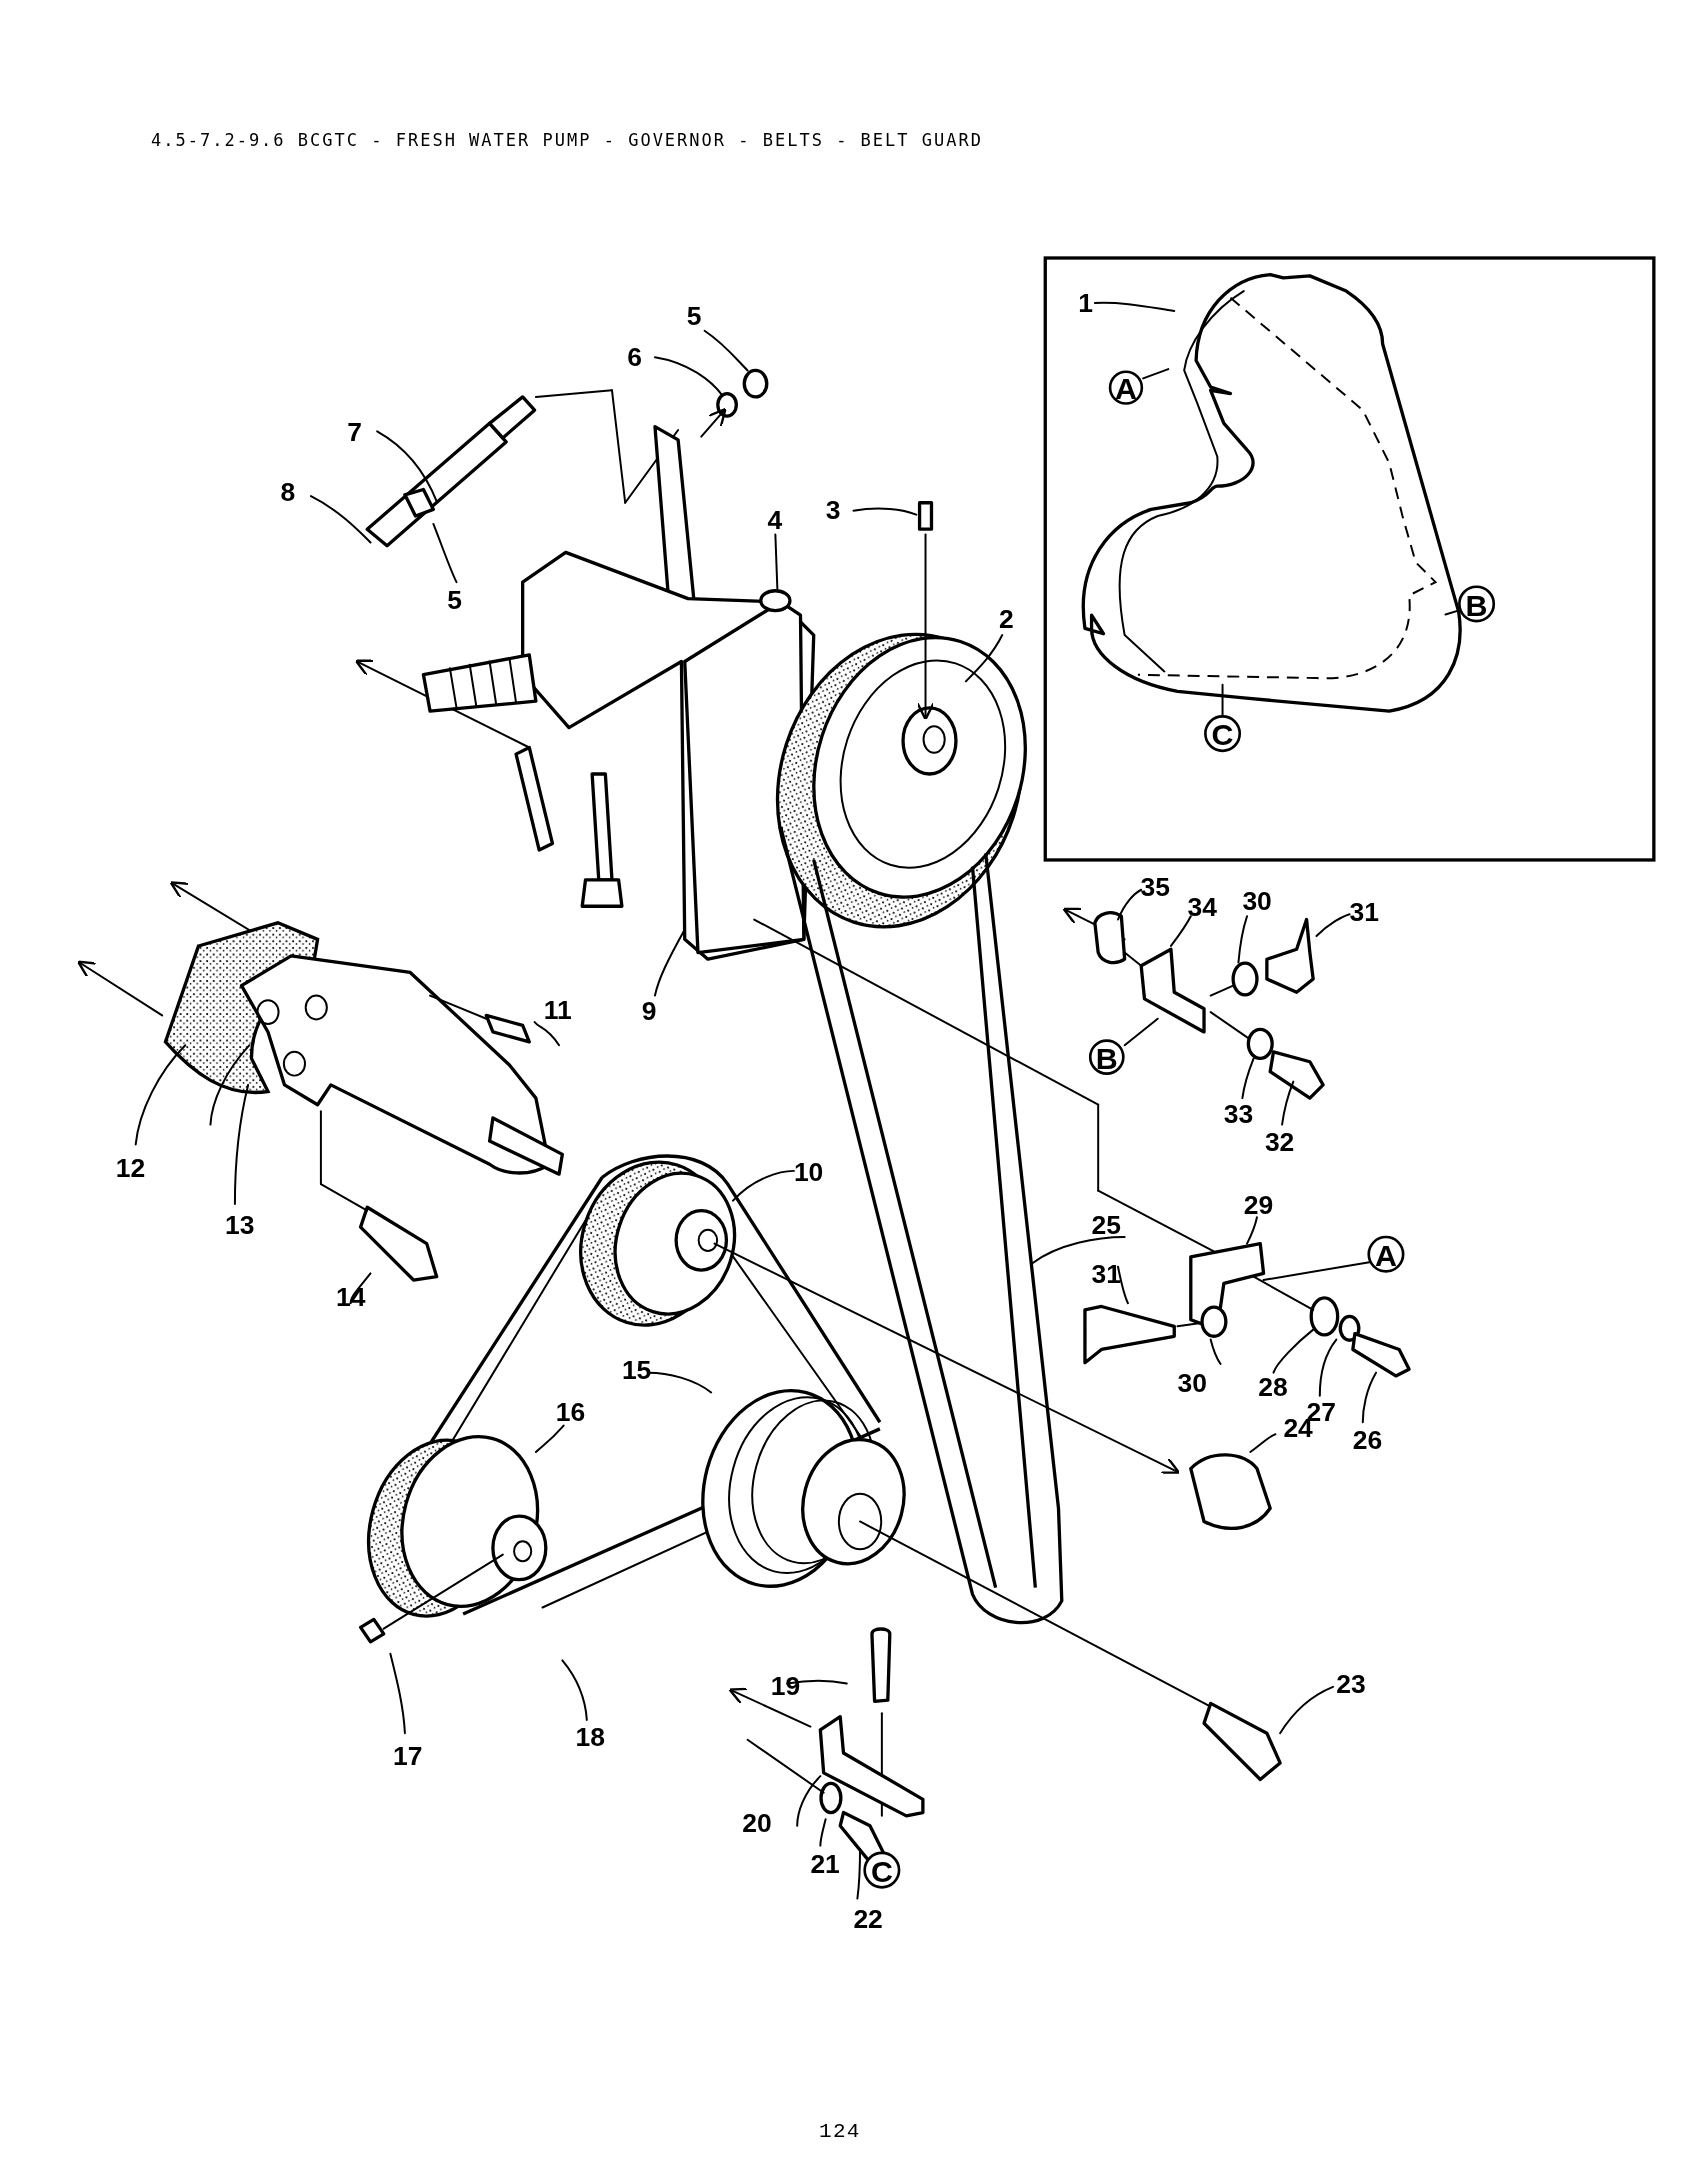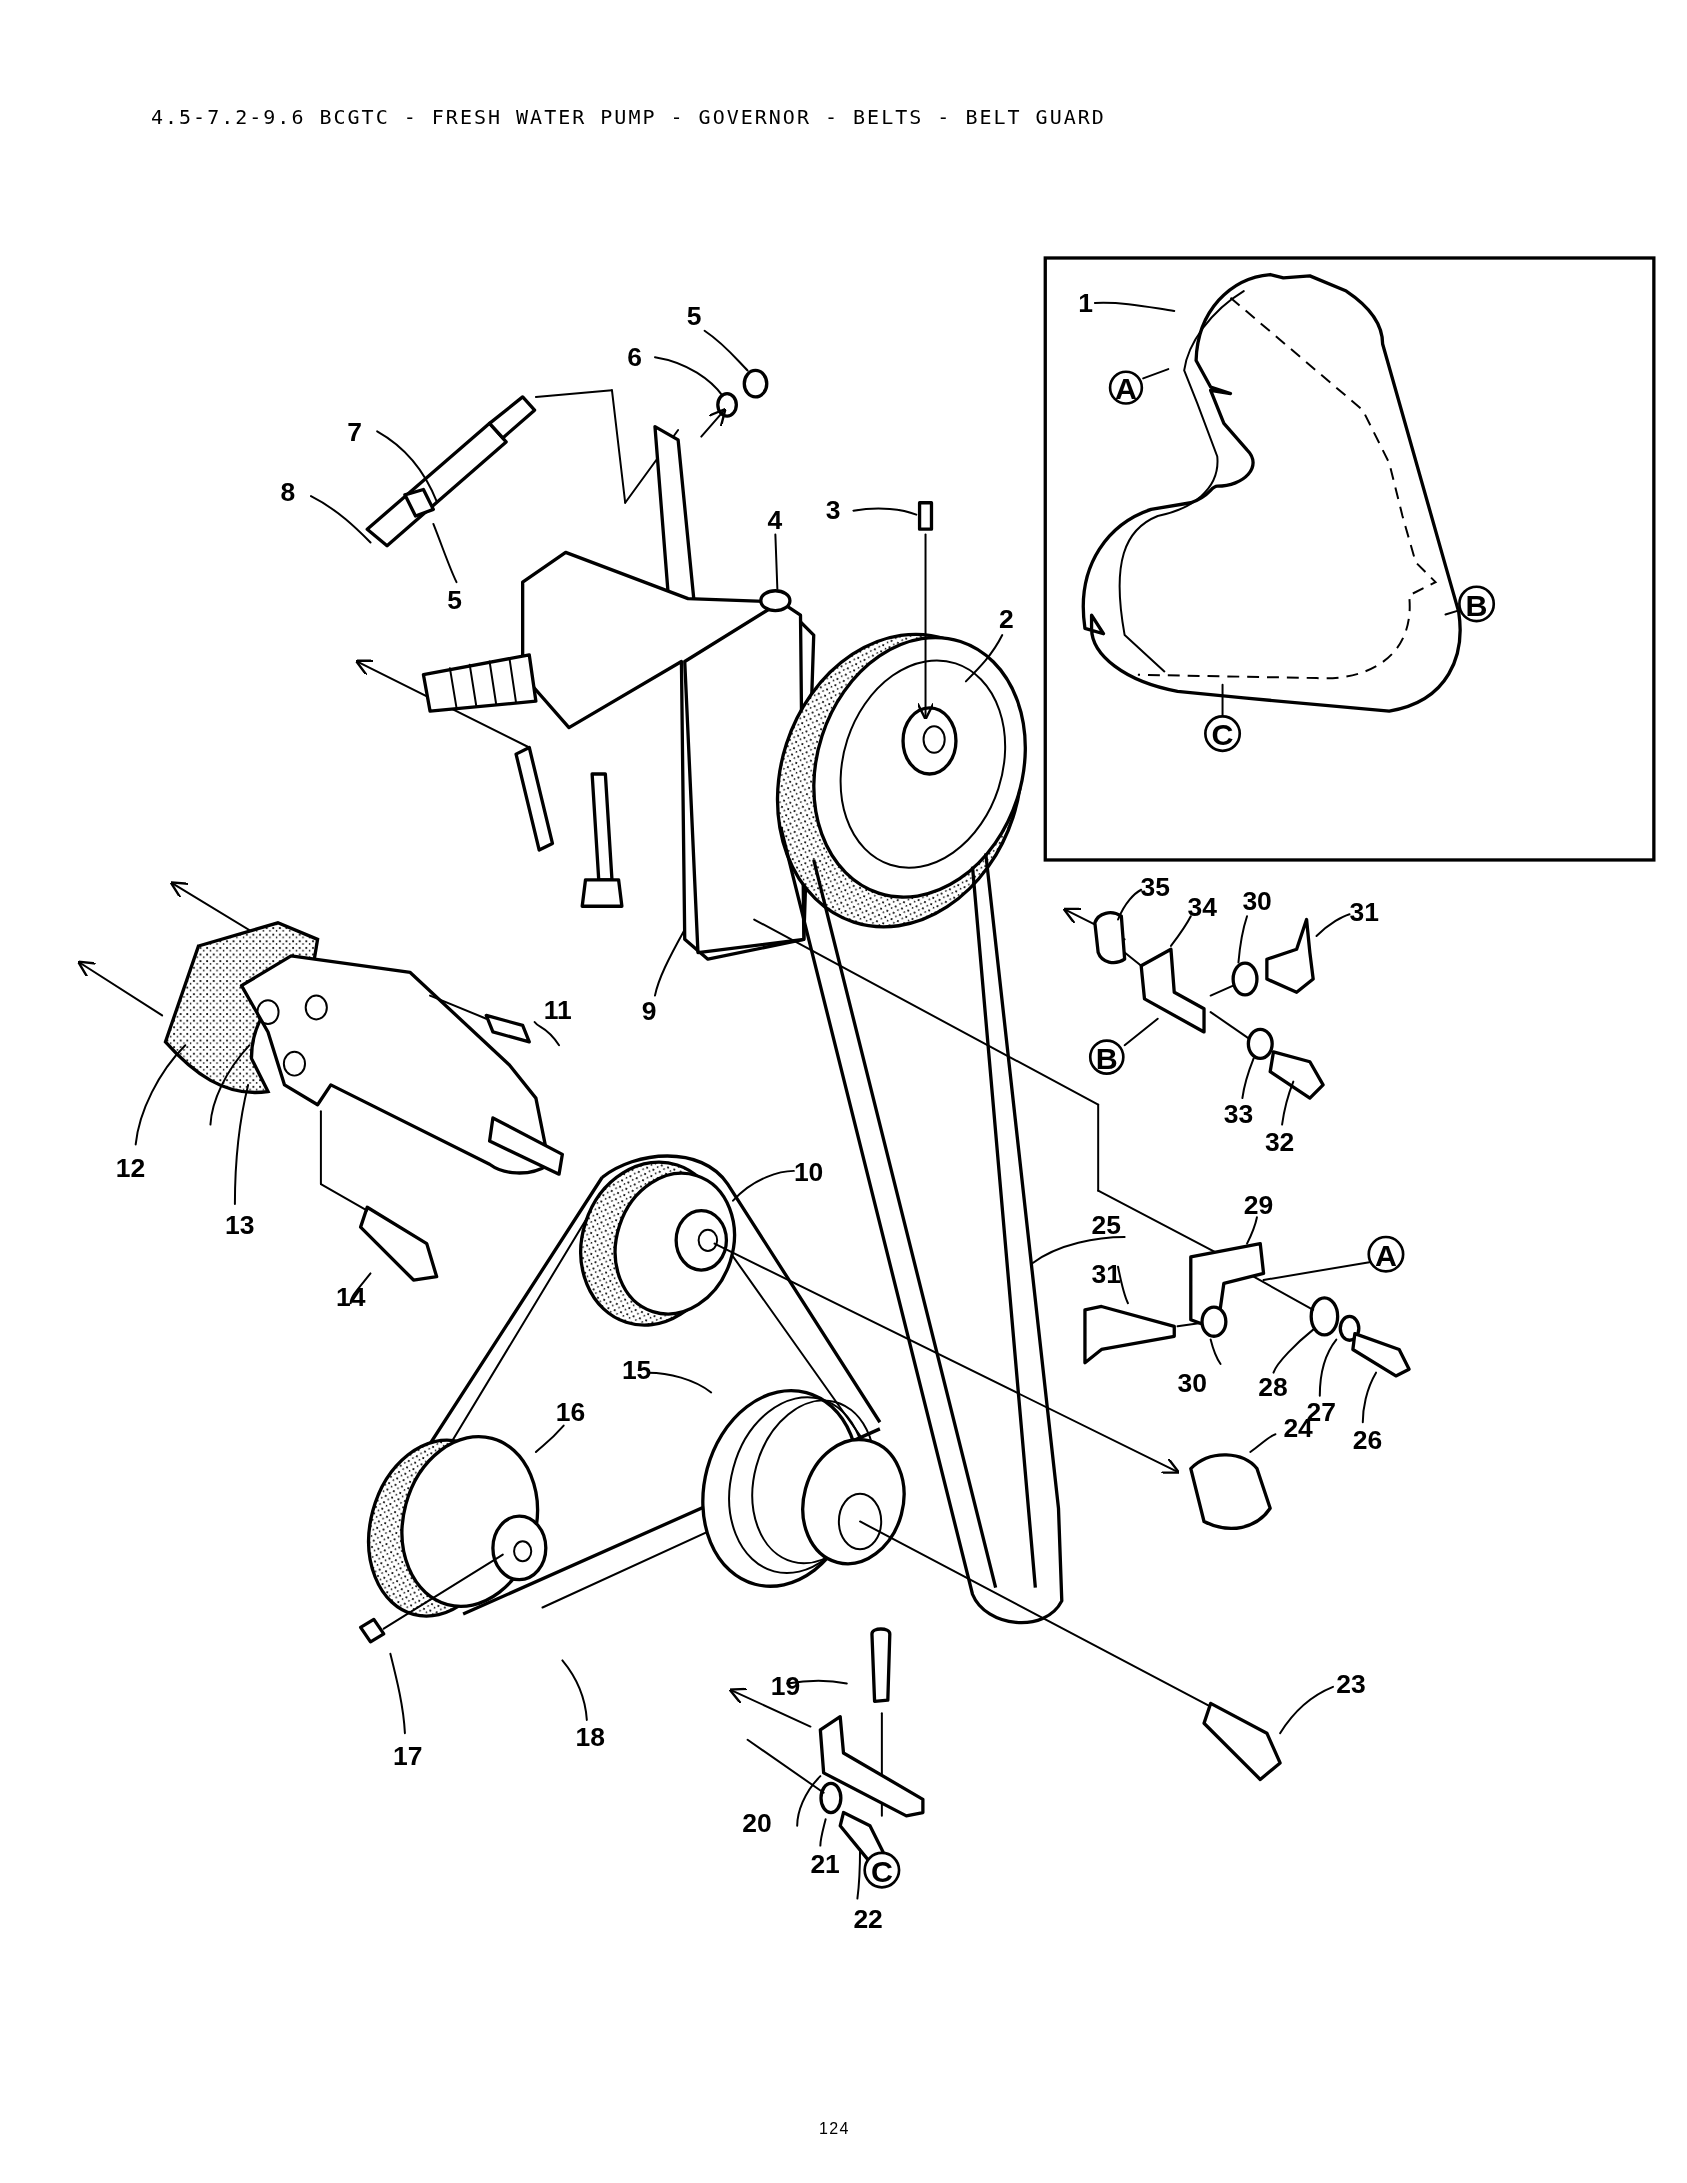--- a/index.html
+++ b/index.html
@@ -1,22 +1,22 @@
 <!DOCTYPE html>
 <html style="font-size:10.6px"><head>
   <meta charset="utf-8">
   <style>
     html, body { margin: 0; padding: 0; background: #ffffff; }
     body { width: 1687px; height: 2183px; position: relative; overflow: hidden;
            font-family: "Liberation Sans", sans-serif; color: #000; }
-    .page-title { position: absolute; left: 151px; top: 105px; width: 1389px;
-                  font-family: "DejaVu Sans Mono", monospace; font-size: 20px; letter-spacing: 2px;
+    .page-title { position: absolute; left: 151px; top: 130px; width: 1389px;
+                  font-family: "DejaVu Sans Mono", monospace; font-size: 17px; letter-spacing: 2px;
                   white-space: pre; }
     .page-number { position: absolute; left: 819px; top: 2120px;
-                   font-family: Liberation Sans, sans-serif; font-size: 16px; letter-spacing: 1.3px; }
+                   font-family: Liberation Mono, monospace; font-size: 21px; letter-spacing: 1.3px; }
     svg.diagram { position: absolute; left: 0; top: 0; }
     .ln { fill: none; stroke: #000; stroke-width: 5; stroke-linecap: round; stroke-linejoin: round; }
     .thin { fill: none; stroke: #000; stroke-width: 3; stroke-linecap: round; }
     .dash { fill: none; stroke: #000; stroke-width: 3; stroke-dasharray: 18 12; }
     .part { fill: #fff; stroke: #000; stroke-width: 5; stroke-linejoin: round; }
     .belt { fill: none; stroke: #000; stroke-width: 5; }
     .stipple { fill: url(#dots); stroke: #000; stroke-width: 5; }
     .callout-num { font-family: "Liberation Sans", sans-serif; font-weight: bold; font-size: 40px; fill: #000; }
     .ref-circle { fill: #fff; stroke: #000; stroke-width: 4; }
     .ref-letter { font-family: "Liberation Sans", sans-serif; font-weight: bold; font-size: 46px; fill: #000; text-anchor: middle; dominant-baseline: central; }

